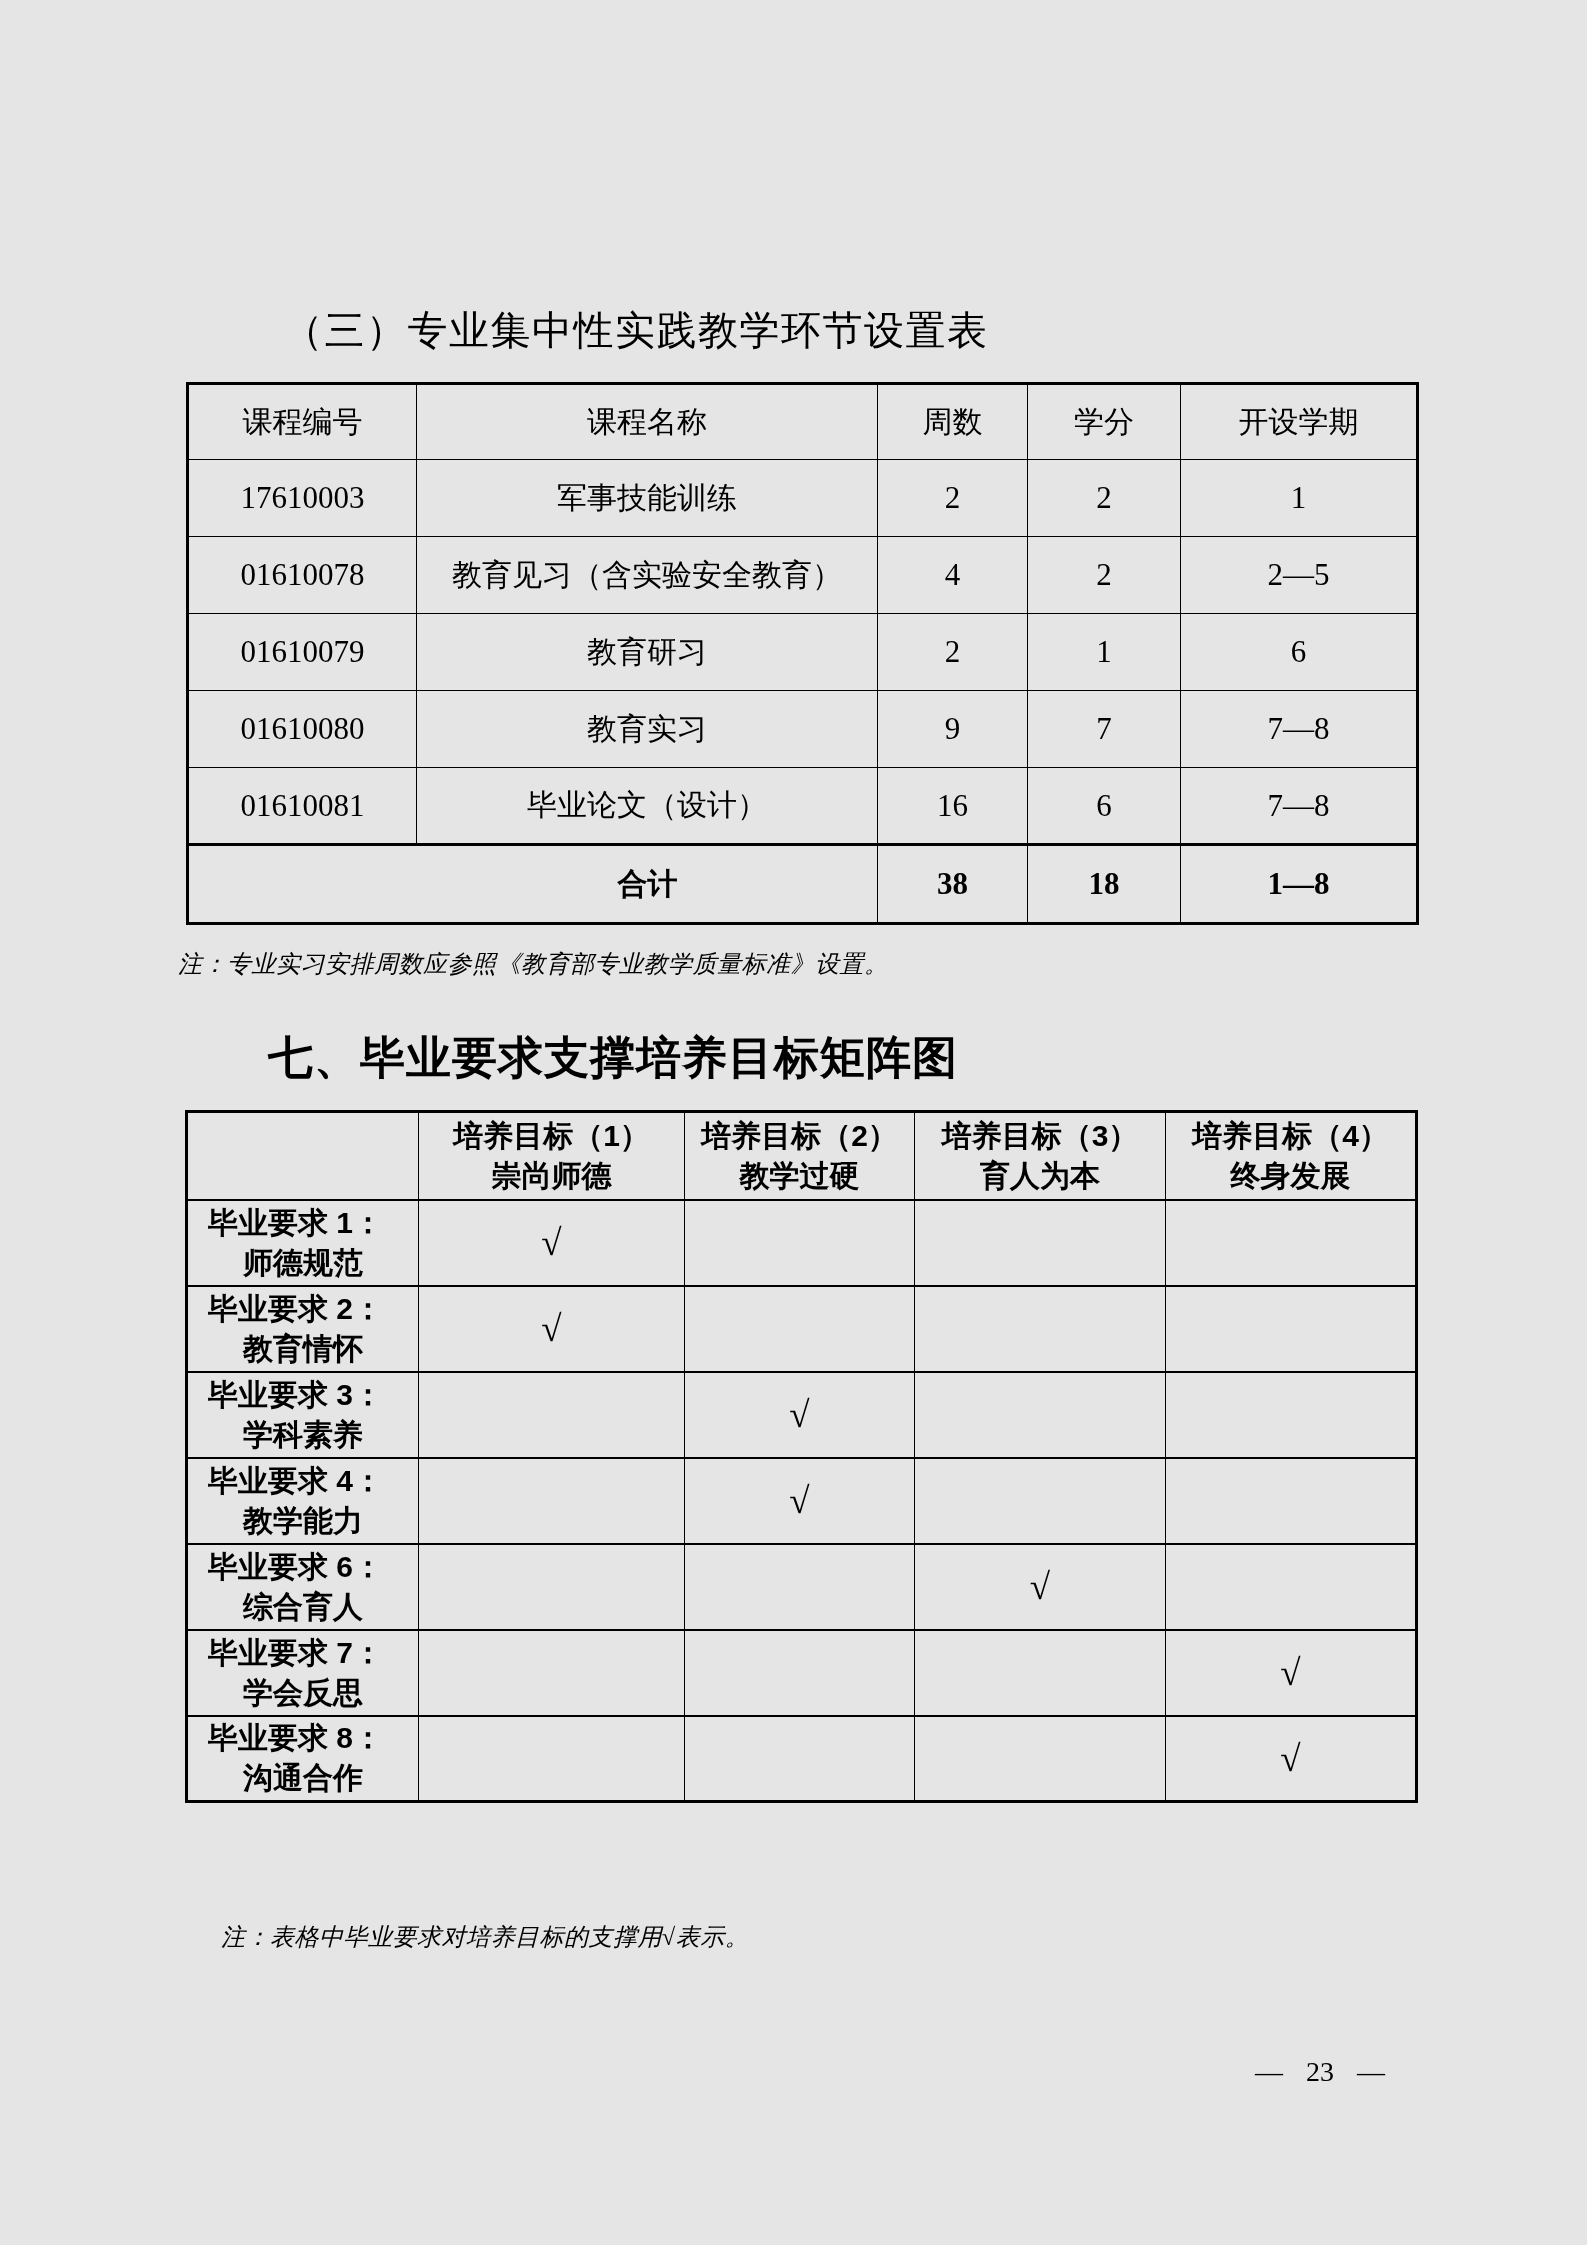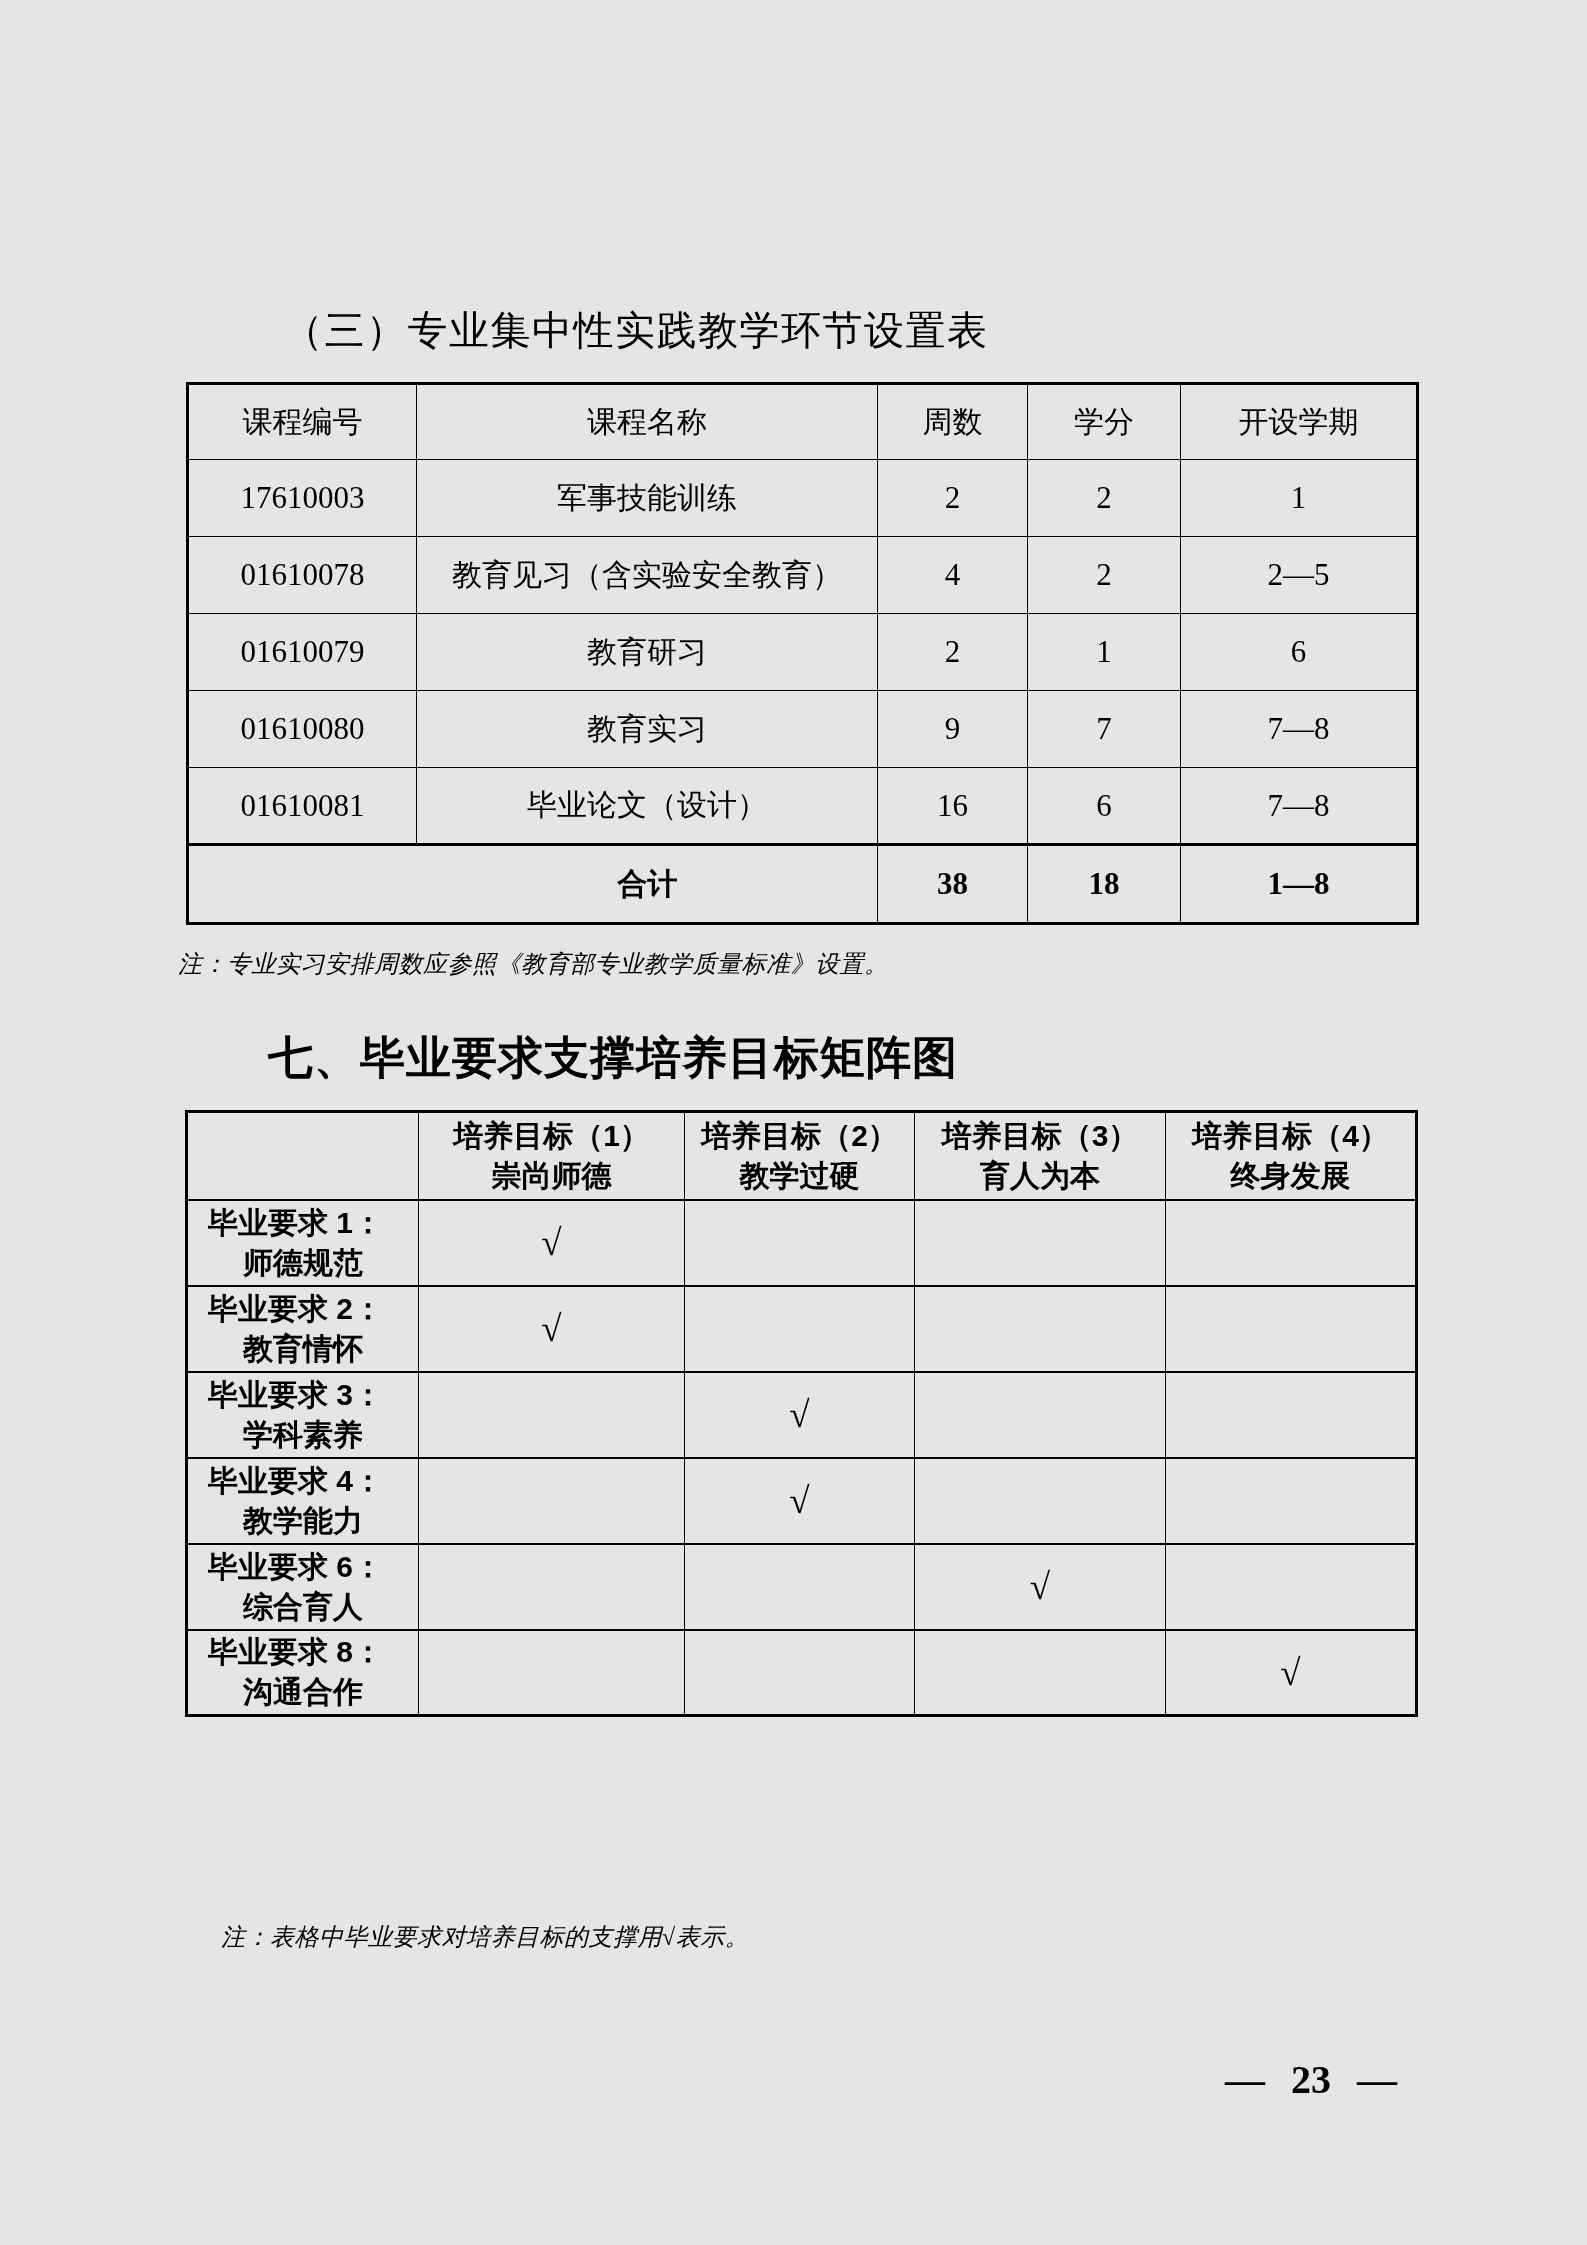--- a/index.html
+++ b/index.html
@@ -71,23 +71,22 @@
   .t2 .ml1{text-align:left;padding-left:20px;line-height:40px;}
   .t2 .ml2{text-align:center;line-height:40px;}
   .t2 .mcheck{
     font-family:"Liberation Serif","DejaVu Serif",serif;
     font-weight:400;font-size:37px;
   }
 
   
   .pagenum{
     position:absolute;left:1225px;top:2056px;width:190px;
-    font-size:40px;word-spacing:16px;
-    font-family:"Liberation Serif","DejaVu Serif",serif;
-    font-weight:bold;
+    text-align:center;font-size:28px;word-spacing:16px;
+    font-family:"Liberation Serif","DejaVu Serif",serif;
   }
 </style>
 </head>
 <body>
 
 <div class="page">
 
   <div class="sec1-title">（三）专业集中性实践教学环节设置表</div>
 
   <table class="t1">
@@ -227,20 +226,30 @@
         <div class="ml1">毕业要求 6：</div>
         <div class="ml2">综合育人</div>
       </td>
       <td class="mcheck"></td>
       <td class="mcheck"></td>
       <td class="mcheck">√</td>
       <td class="mcheck"></td>
     </tr>
     <tr class="mrow">
       <td>
+        <div class="ml1">毕业要求 7：</div>
+        <div class="ml2">学会反思</div>
+      </td>
+      <td class="mcheck"></td>
+      <td class="mcheck"></td>
+      <td class="mcheck"></td>
+      <td class="mcheck">√</td>
+    </tr>
+    <tr class="mrow">
+      <td>
         <div class="ml1">毕业要求 8：</div>
         <div class="ml2">沟通合作</div>
       </td>
       <td class="mcheck"></td>
       <td class="mcheck"></td>
       <td class="mcheck"></td>
       <td class="mcheck">√</td>
     </tr>
   </tbody>
     </table>

